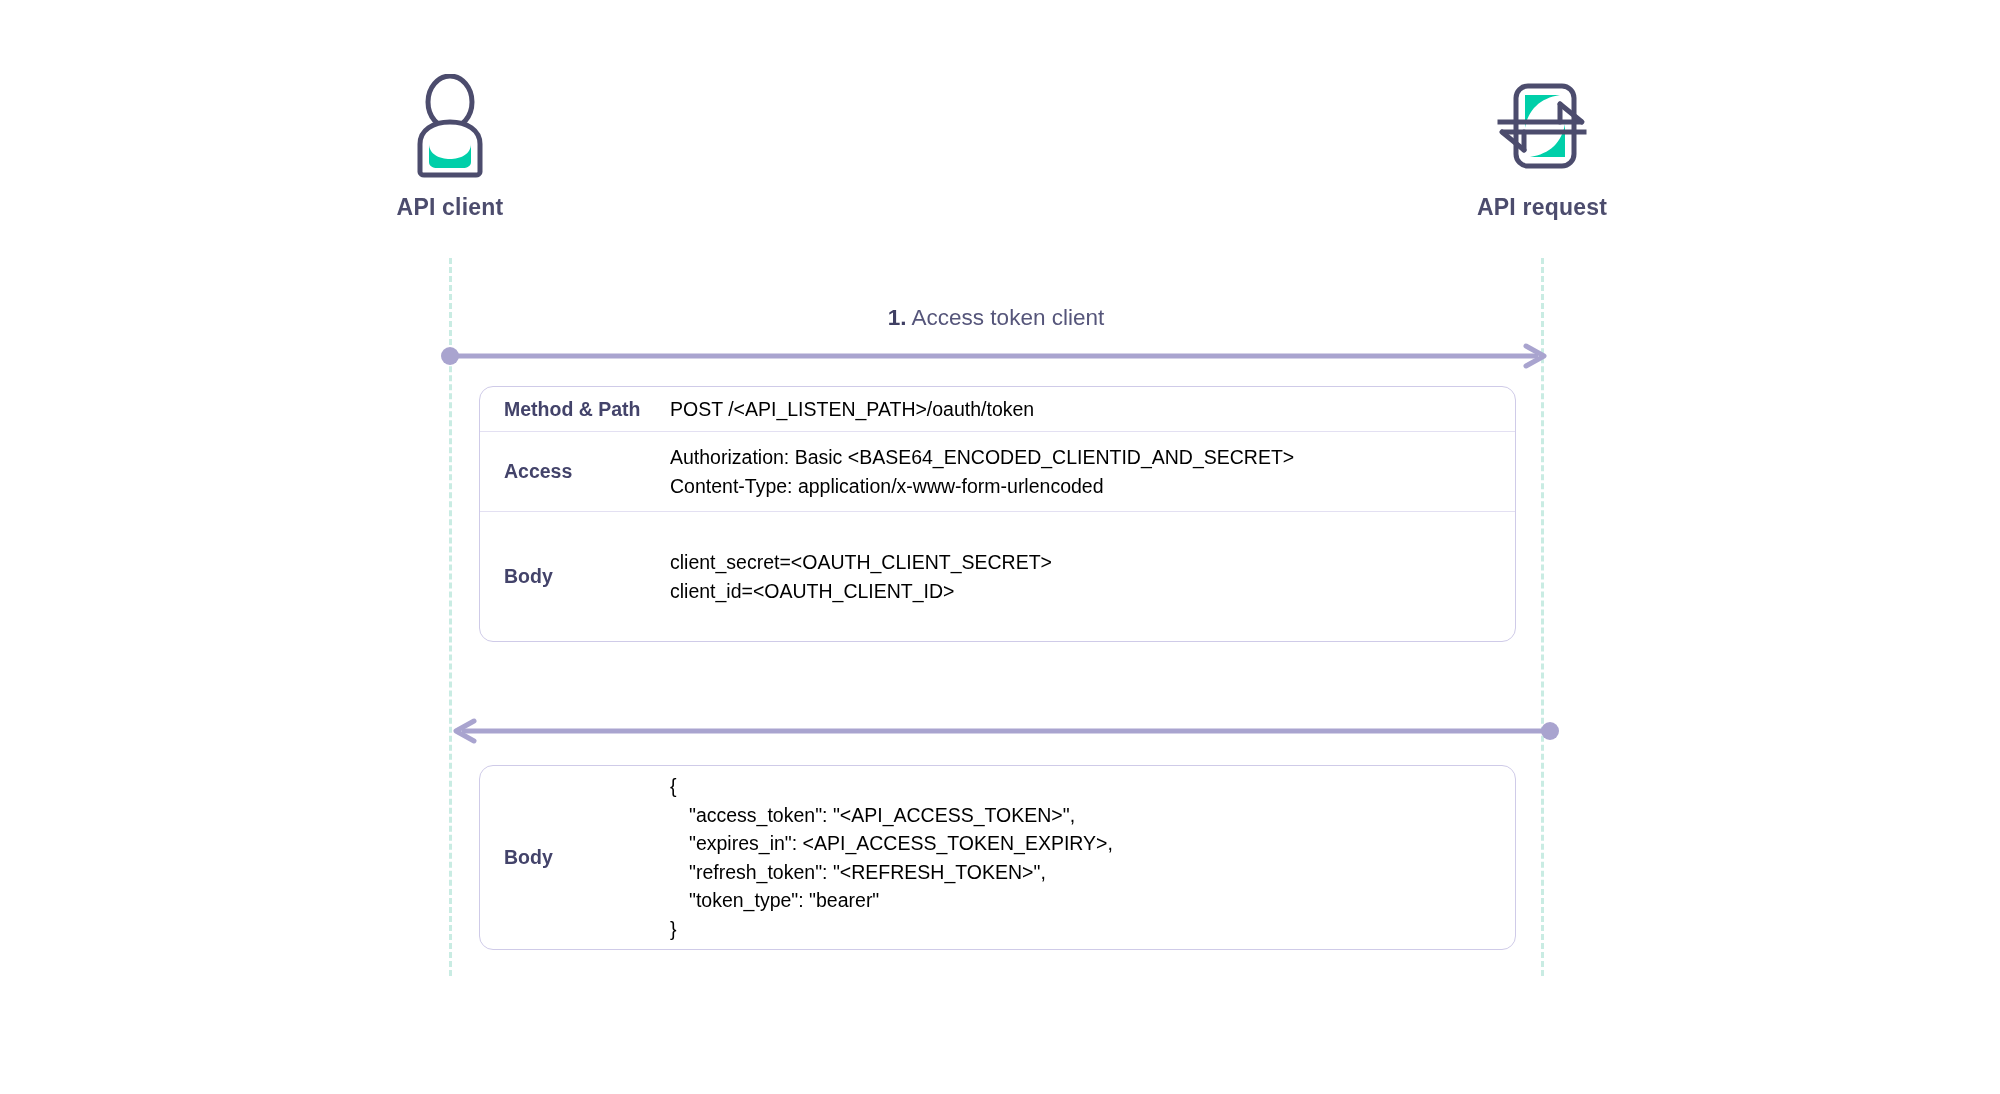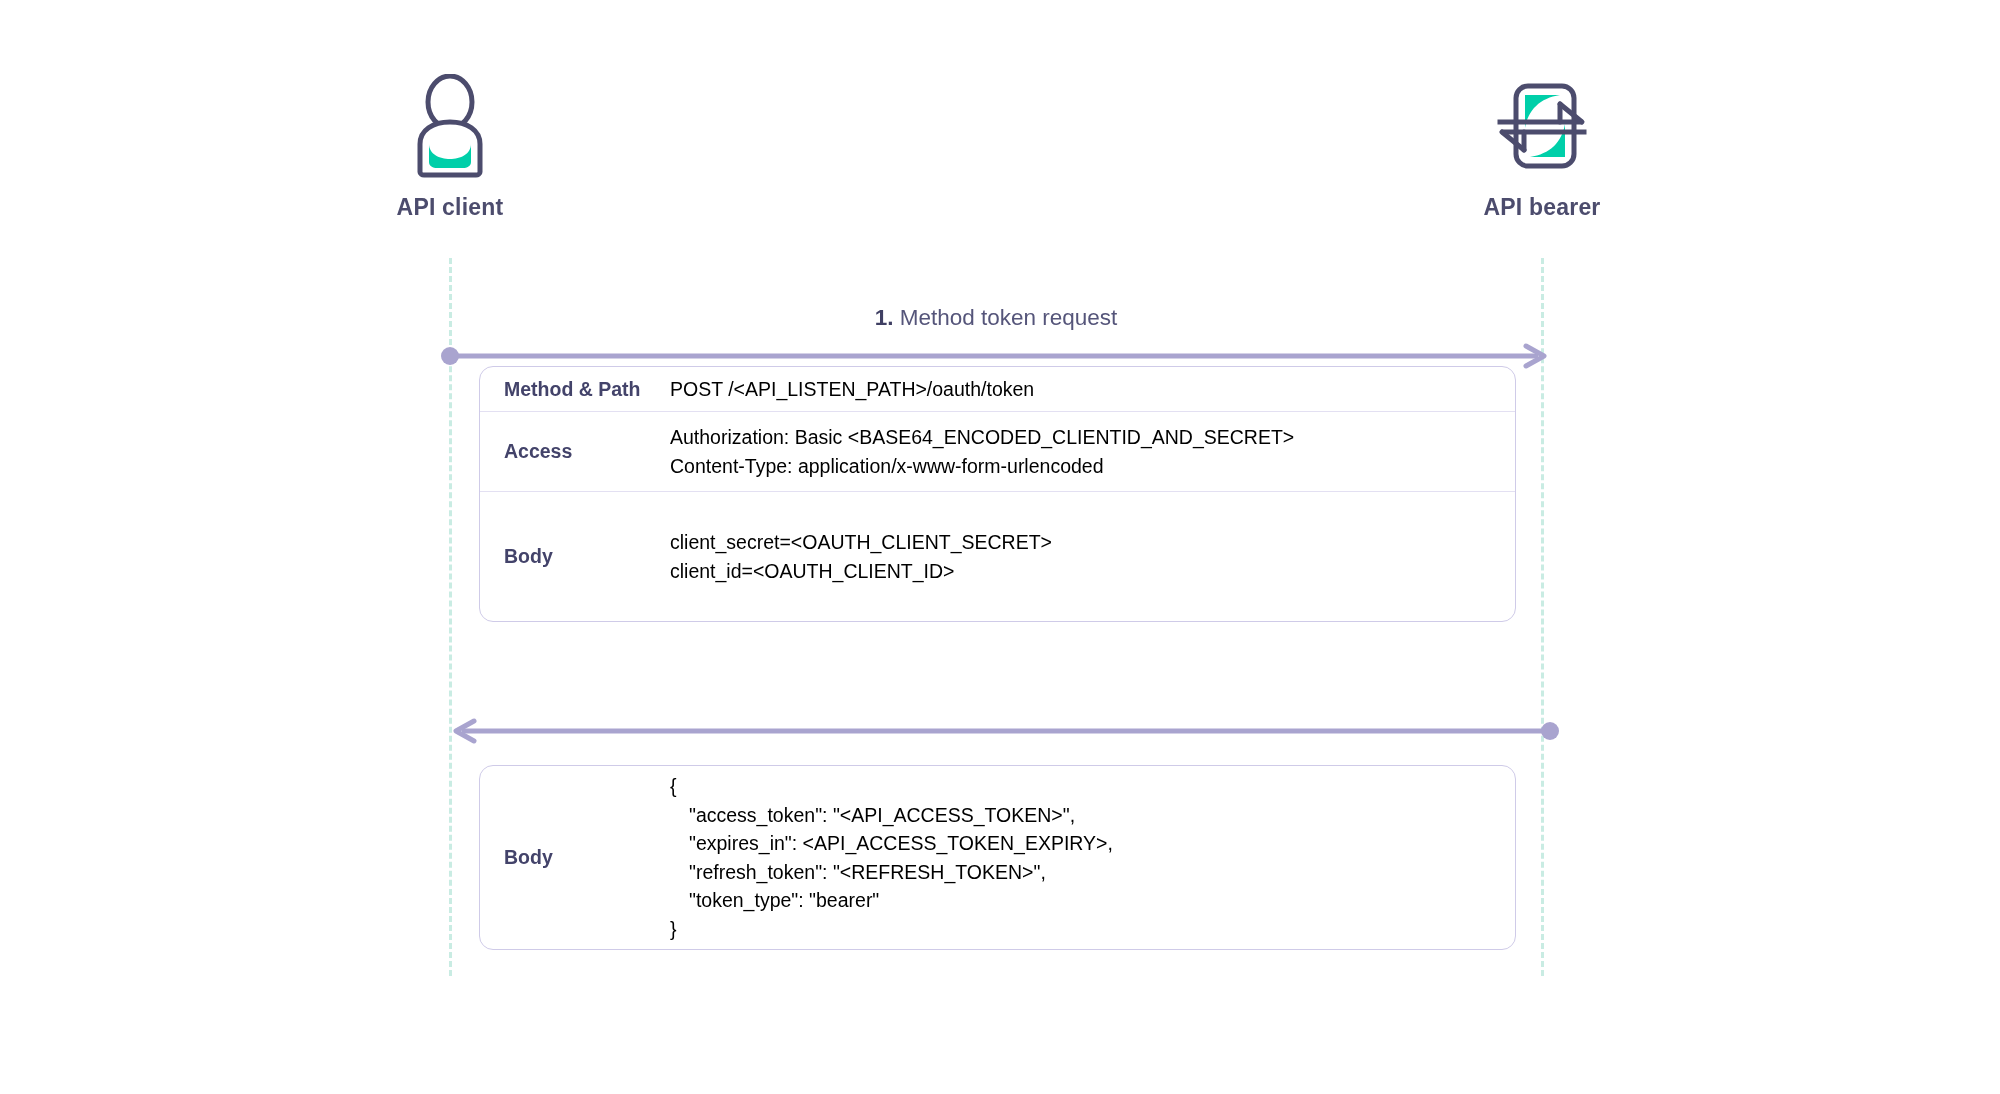--- a/index.html
+++ b/index.html
@@ -132,40 +132,40 @@
 
         <path d="M6 46 L86 46" stroke="#4c4c6d" stroke-width="5" stroke-linecap="square" fill="none"></path>
         <path d="M66 28 L88 46" stroke="#4c4c6d" stroke-width="5" stroke-linecap="round" fill="none"></path>
         <path d="M66 28 L66 46" stroke="#4c4c6d" stroke-width="5" stroke-linecap="round" fill="none"></path>
 
         <path d="M90 56 L10 56" stroke="#4c4c6d" stroke-width="5" stroke-linecap="square" fill="none"></path>
         <path d="M30 74 L8 56" stroke="#4c4c6d" stroke-width="5" stroke-linecap="round" fill="none"></path>
         <path d="M30 74 L30 56" stroke="#4c4c6d" stroke-width="5" stroke-linecap="round" fill="none"></path>
       </svg>
     </div>
-    <div class="actor-label">API bearer</div>
+    <div class="actor-label">API request</div>
   </div>
 
   <div class="lifeline" style="left:449px; top:258px; height:718px;"></div>
   <div class="lifeline" style="left:1541px; top:258px; height:718px;"></div>
 
   <div class="msg-label" style="left:450px; top:305px; width:1092px;">
     <span class="num">1.</span>
-    <span>Method token request</span>
+    <span>Access token client</span>
   </div>
 
   <div class="arrow" style="left:440px; top:345px; width:1115px;">
     <svg width="1115" height="22" viewBox="0 0 1115 22">
       <line x1="10" y1="11" x2="1098" y2="11" stroke="#a9a4cf" stroke-width="5"></line>
       <circle cx="10" cy="11" r="9" fill="#a9a4cf"></circle>
       <path d="M1086 1 L1104 11 L1086 21" fill="none" stroke="#a9a4cf" stroke-width="5" stroke-linecap="round" stroke-linejoin="round"></path>
     </svg>
   </div>
 
-  <div class="detail-box" style="left:479px; top:366px; width:1037px; height:256px;">
+  <div class="detail-box" style="left:479px; top:386px; width:1037px; height:256px;">
 
     <div class="detail-row" style="height:45px;">
       <div class="row-key">Method &amp; Path</div>
       <div class="row-val">
         <div class="line">POST /&lt;API_LISTEN_PATH&gt;/oauth/token</div>
       </div>
     </div>
 
     <div class="detail-row" style="height:80px;">
       <div class="row-key">Access</div>

